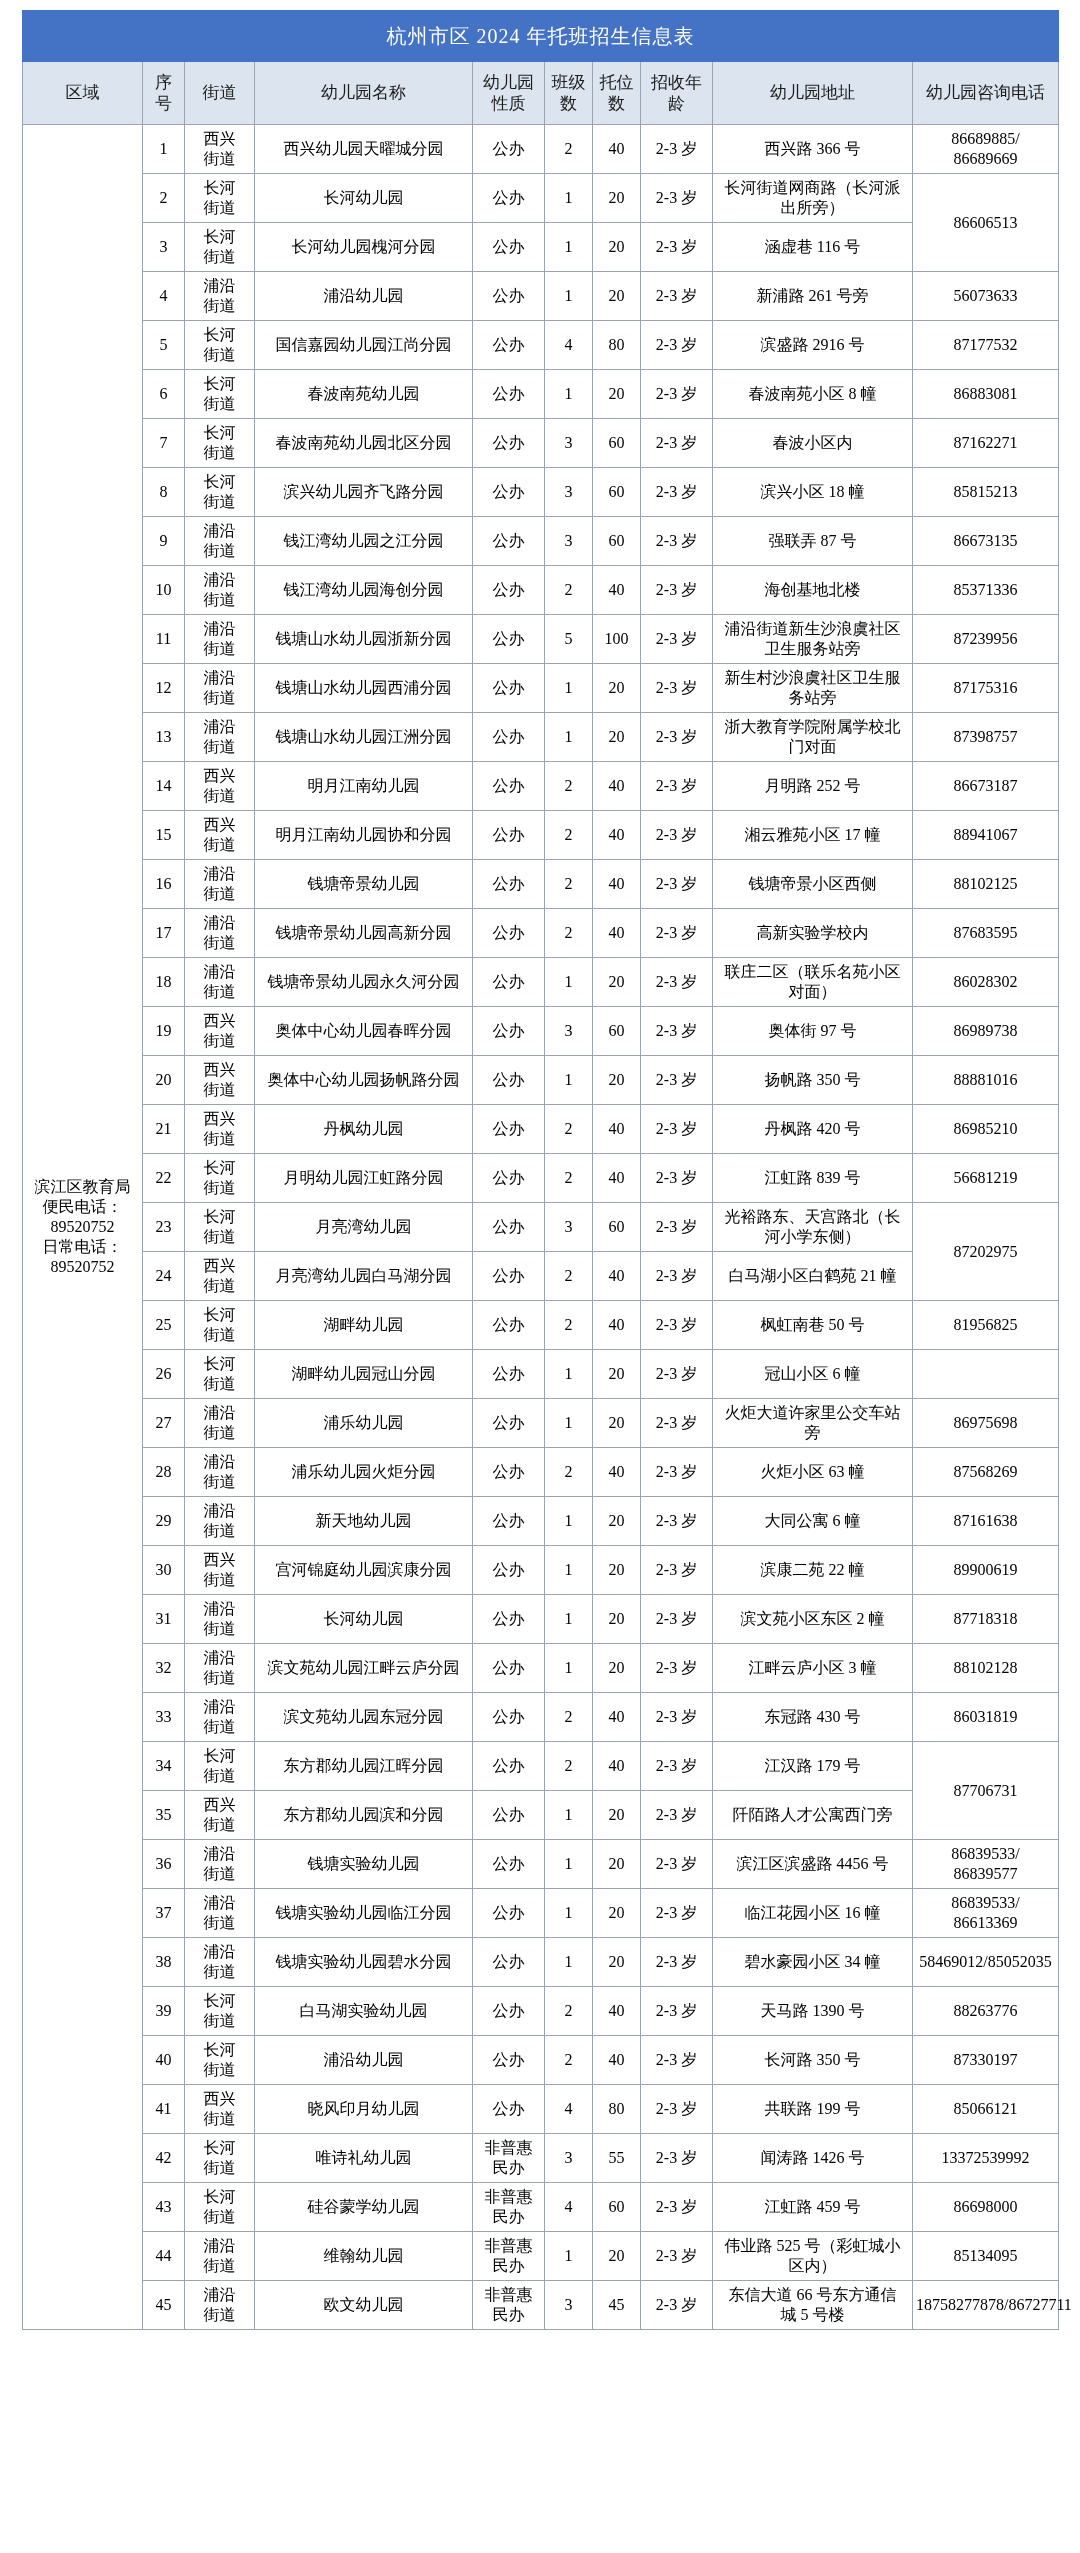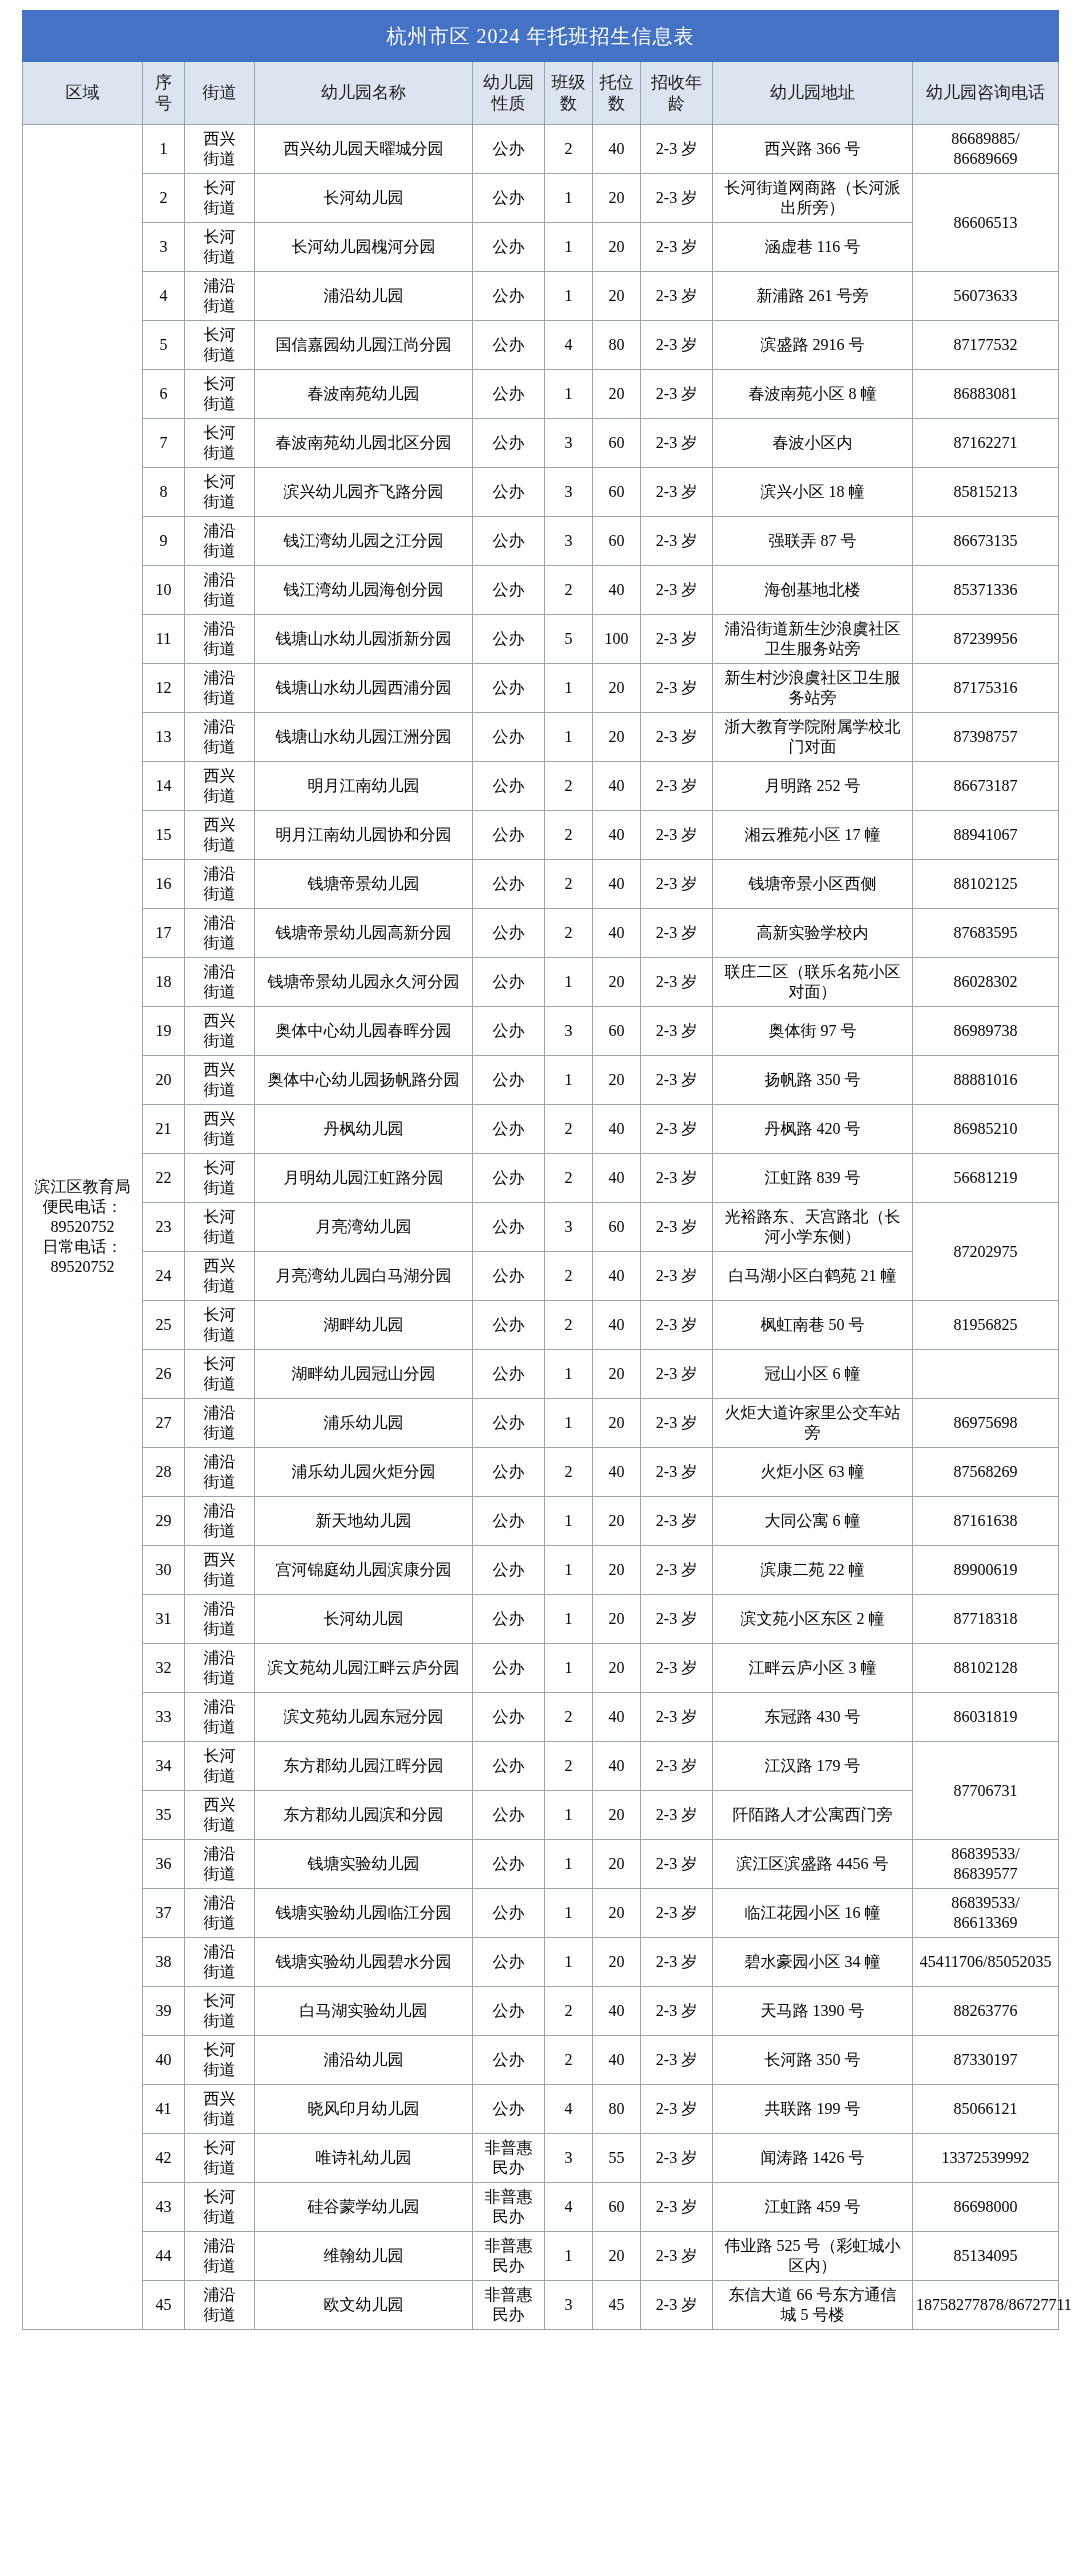--- a/index.html
+++ b/index.html
@@ -581,21 +581,21 @@
         <tr>
           <td class="seq">38</td>
           <td class="street" style="white-space: pre-line;">浦沿
 街道</td>
           <td class="name">钱塘实验幼儿园碧水分园</td>
           <td class="nature" style="white-space: pre-line;">公办</td>
           <td class="num">1</td>
           <td class="num">20</td>
           <td class="age">2-3 岁</td>
           <td class="addr" style="white-space: pre-line;">碧水豪园小区 34 幢</td>
-          <td class="phone" style="white-space: pre-line;">45411706/85052035</td>
+          <td class="phone" style="white-space: pre-line;">58469012/85052035</td>
         </tr>
         <tr>
           <td class="seq">39</td>
           <td class="street" style="white-space: pre-line;">长河
 街道</td>
           <td class="name">白马湖实验幼儿园</td>
           <td class="nature" style="white-space: pre-line;">公办</td>
           <td class="num">2</td>
           <td class="num">40</td>
           <td class="age">2-3 岁</td>

